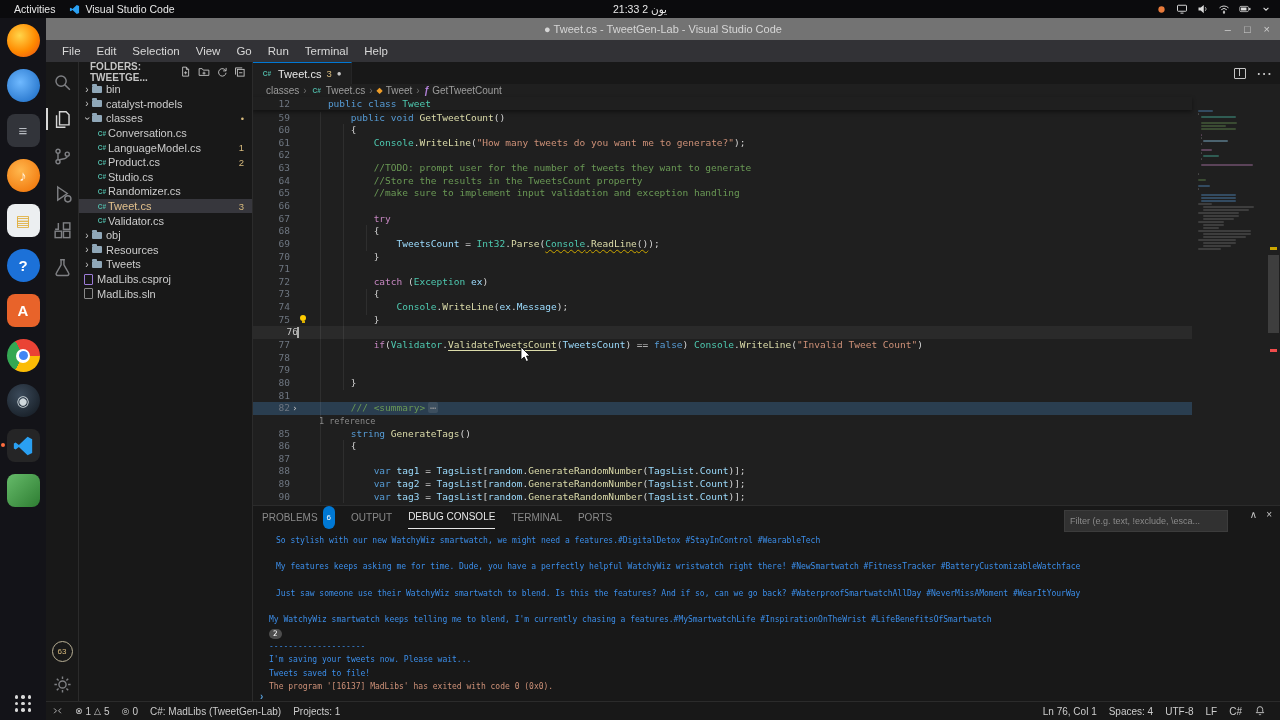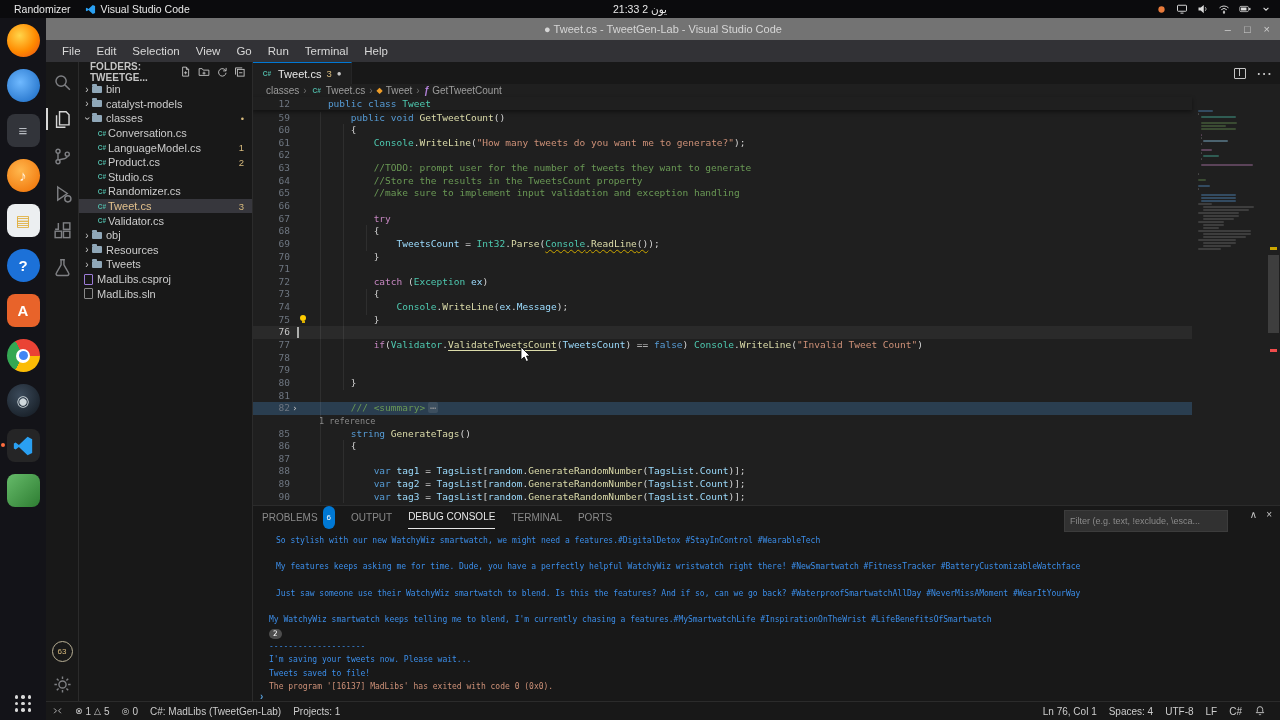--- a/index.html
+++ b/index.html
@@ -81,21 +81,21 @@
   .sticky{position:absolute;left:0;top:35px;right:88px;height:13px;background:#1f1f1f;z-index:6;
     box-shadow:0 2px 4px rgba(0,0,0,0.45);display:flex;font-family:"DejaVu Sans Mono",monospace;
     font-size:9.5px;line-height:13px;white-space:pre;}
   .code-area{position:absolute;left:0;top:48px;right:0;bottom:0;}
   .rows{position:absolute;left:0;top:0;right:88px;padding-top:1.5px;font-family:"DejaVu Sans Mono",monospace;
     font-size:9.5px;line-height:12.65px;white-space:pre;}
   .code-line{height:12.65px;display:flex;position:relative;}
   .code-line.cur{background:rgba(255,255,255,0.05);}
   .code-line.hl{background:rgba(56,100,140,0.45);}
   .ln{width:38px;flex:none;text-align:right;padding-right:8px;color:#6e7681;}
-  .code-line.cur .ln{color:#c6c6c6;}
+  .code-line.cur .ln{color:#c6c6c6;margin-left:8px;}
   .ct{margin-left:7px;}
   .fchev{position:absolute;left:40px;color:#c5c5c5;}
   .kw{color:#569cd6}.ctl{color:#c586c0}.ty{color:#4ec9b0}.fn{color:#dcdcaa}.st{color:#ce9178}
   .cm{color:#6a9955}.vr{color:#9cdcfe}.pn{color:#d4d4d4}
   .lnk{text-decoration:underline;text-underline-offset:2px;}
   .sqw{text-decoration:underline;text-decoration-style:wavy;text-decoration-color:#cca700;
     text-decoration-thickness:1px;text-underline-offset:2px;}
   .fold{color:#999;background:rgba(255,255,255,0.09);border-radius:2px;padding:0 2px;margin-left:3px;}
   .lens{color:#8a8a8a;font-size:8.5px;margin-left:21px;}
   .guide{position:absolute;width:1px;background:rgba(255,255,255,0.07);}
@@ -133,21 +133,21 @@
   .sb-left{display:flex;align-items:center;height:100%;}
   .sb-right{margin-left:auto;display:flex;align-items:center;height:100%;padding-right:8px;}
   .sb-item{display:flex;align-items:center;gap:3px;padding:0 6px;height:100%;}
   .sb-ic{font-size:9px;display:inline-flex;align-items:center;}
   svg.ico{display:block;}
 </style>
 </head>
 <body>
 
 <div class="os-bar">
-  <span class="os-activities">Randomizer</span>
+  <span class="os-activities">Activities</span>
   <span class="os-app">
     <span class="os-app-ico">
       <svg class="ico" width="11" height="11" viewBox="0 0 24 24">
           <path fill="#2aa0f2" d="M17 2L7.5 11 4 8.2 2 9.3v5.4l2 1.1L7.5 13 17 22l5-2.5v-15z"></path>
         </svg>
     </span>
     <span>Visual Studio Code</span>
   </span>
   <span class="os-clock">21:33 2 يون</span>
   <span class="os-tray" id="os-tray">

